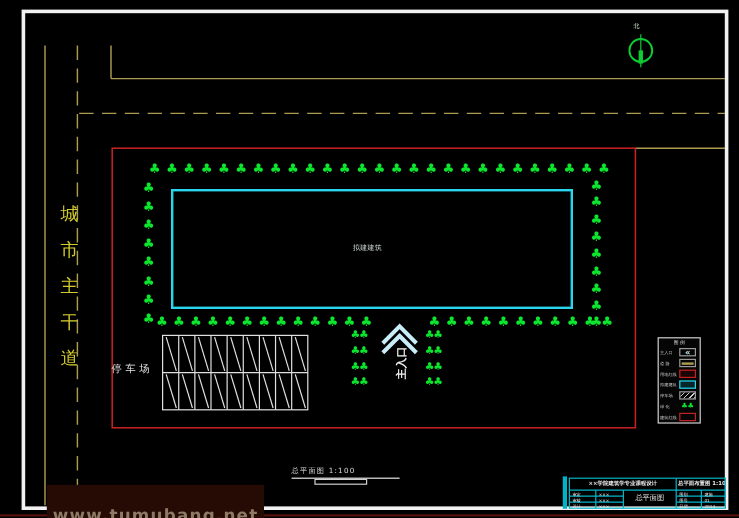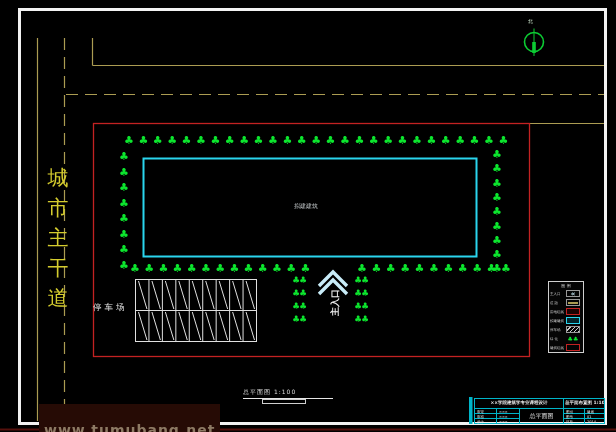--- a/index.html
+++ b/index.html
@@ -2,21 +2,21 @@
 <html><head>
 <meta charset="utf-8">
 <style>
   html,body{margin:0;padding:0;background:#000;}
   #stage{position:relative;width:616px;height:432px;background:#000;overflow:hidden;
          font-family:"DejaVu Sans","Liberation Sans",sans-serif;}
   #stage *{box-sizing:border-box;}
   .abs{position:absolute;}
   svg{position:absolute;left:0;top:0;}
   
-  #road-name{left:45px;top:163px;width:26px;font-size:21px;line-height:30px;
+  #road-name{left:45px;top:163px;width:26px;font-size:15px;line-height:30px;
              color:#d4cc2e;word-break:break-all;text-align:center;z-index:6;letter-spacing:0;}
   #building-label{left:278px;top:202px;width:56px;text-align:center;font-size:6px;
                   color:#c9ced0;z-index:6;}
   #parking-label{left:93px;top:302px;font-size:8.5px;letter-spacing:3px;color:#e6e6e6;z-index:6;}
   #entrance-label{left:316px;top:297px;width:36px;height:11px;text-align:center;font-size:9px;
                   font-weight:bold;color:#f0f0f0;transform:rotate(-90deg);z-index:6;}
   #north-label{left:528px;top:18px;font-size:5px;color:#cfe8cf;z-index:6;}
   #scale-note{left:243px;top:388px;font-size:6px;color:#dddddd;z-index:6;letter-spacing:1px;}
   #scale-line{left:243px;top:398px;width:90px;height:1px;background:#e6e6e6;z-index:6;}
   #scale-box{left:262px;top:399px;width:44px;height:5px;border:1px solid #cfcfcf;z-index:6;}

